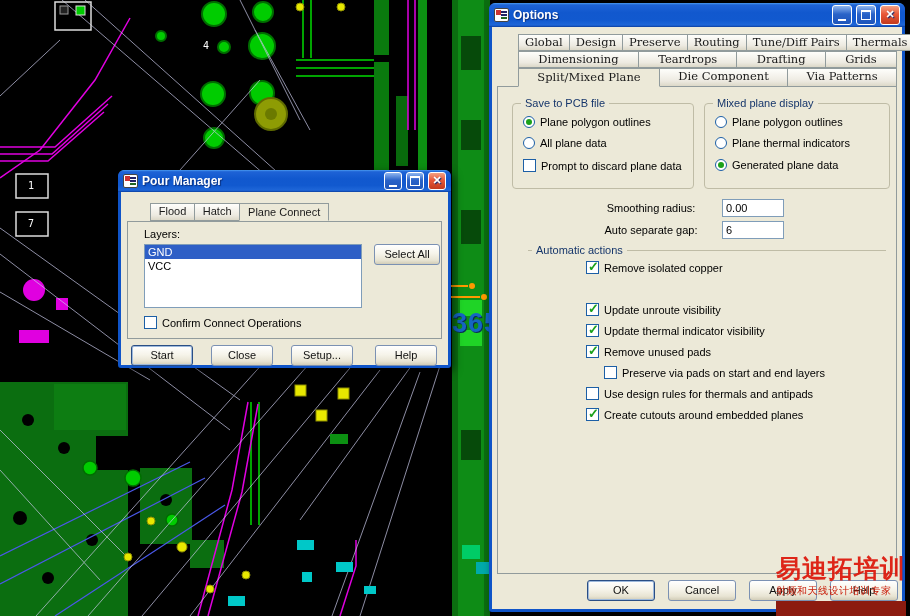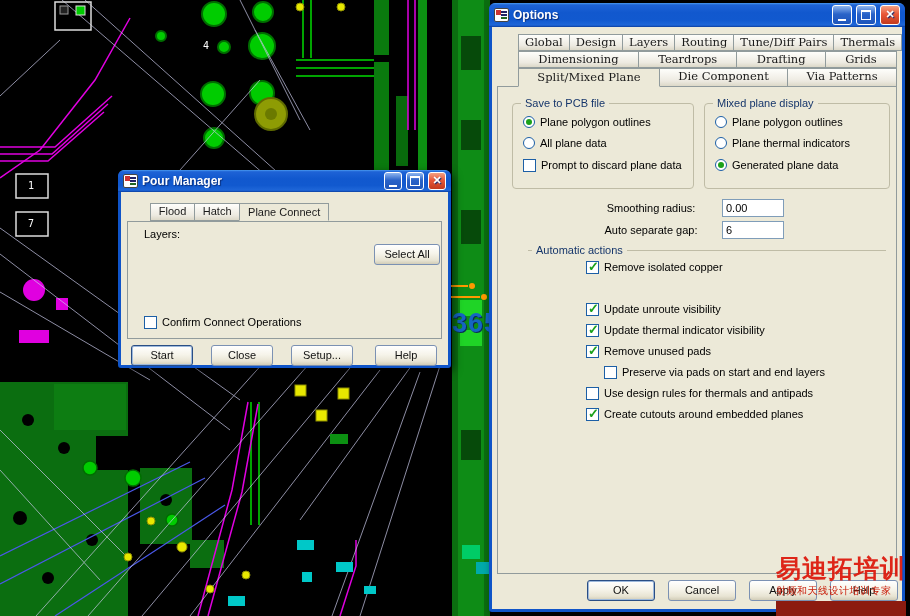--- a/index.html
+++ b/index.html
@@ -65,21 +65,21 @@
   .tab:first-child { margin-left:0; }
   .tab.active { background:#ECE9D8; border-bottom-color:#ECE9D8; position:relative; z-index:3; line-height:17px; }
   .tab-row.sans .tab { font-family:"Liberation Sans", sans-serif; font-size:11px; }
 
   
   .groupbox { position:absolute; border:1px solid #BFBCA6; border-radius:4px; }
   .group-title { position:absolute; top:-7px; left:8px; background:#ECE9D8; padding:0 4px;
                  font-size:11px; color:#16366B; white-space:nowrap; }
 
   
-  .opt-row { position:absolute; display:flex; align-items:flex-start; gap:5px; font-size:11px; color:#000; white-space:nowrap; }
+  .opt-row { position:absolute; display:flex; align-items:flex-end; gap:5px; font-size:11px; color:#000; white-space:nowrap; }
   .rad { width:12px; height:12px; border-radius:50%; border:1px solid #1C5FA6; background:#fff; position:relative; flex:0 0 auto; }
   .rad.checked::after { content:""; position:absolute; left:2px; top:2px; width:6px; height:6px; border-radius:50%; background:#1BA11B; }
   .chk { width:13px; height:13px; border:1px solid #1C5FA6; background:#fff; position:relative; flex:0 0 auto; }
   .chk.checked::after { content:"✓"; position:absolute; left:1px; top:-3px; color:#1BA11B; font-size:13px; font-weight:bold; }
 
   .field-label { position:absolute; font-size:11px; color:#000; text-align:center; white-space:nowrap; }
   .txt { position:absolute; height:18px; background:#fff; border:1px solid #7F9DB9; font-size:11px;
          padding:1px 3px; font-family:"Liberation Sans", sans-serif; }
 
   .groupline { position:absolute; border-top:1px solid #BFBCA6; }
@@ -262,20 +262,24 @@
     </div>
 
     <div class="tab-row sans" style="left:8px; top:30px; height:18px; width:200px;">
       <span class="tab">Flood</span>
       <span class="tab">Hatch</span>
       <span class="tab active">Plane Connect</span>
     </div>
 
     <div class="panel" style="left:6px; top:48px; width:315px; height:118px;">
       <div class="opt-row" style="left:16px; top:6px;">Layers:</div>
+      <div class="listbox" style="left:16px; top:22px; width:218px; height:64px;">
+        <div class="lb-item selected">GND</div>
+        <div class="lb-item">VCC</div>
+      </div>
       <span class="xp-btn" style="left:246px; top:22px; width:66px;">Select All</span>
       <div class="opt-row" style="left:16px; top:94px;">
         <span class="chk"></span>
         <span>Confirm Connect Operations</span>
       </div>
     </div>
 
     <span class="xp-btn default" style="left:10px; top:172px; width:62px;">Start</span>
     <span class="xp-btn" style="left:90px; top:172px; width:62px;">Close</span>
     <span class="xp-btn" style="left:170px; top:172px; width:62px;">Setup...</span>
@@ -287,21 +291,21 @@
       <span class="pads-icon"></span>
       <span class="title-text">Options</span>
       <span class="tb-btn tb-min"></span>
       <span class="tb-btn tb-max"></span>
       <span class="tb-btn tb-close"></span>
     </div>
 
     <div class="tab-row" style="left:5px; top:28px; width:400px; height:17px;">
       <span class="tab">Global</span>
       <span class="tab">Design</span>
-      <span class="tab">Layers</span>
+      <span class="tab">Preserve</span>
       <span class="tab">Routing</span>
       <span class="tab">Tune/Diff Pairs</span>
       <span class="tab">Thermals</span>
     </div>
     <div class="tab-row" style="left:5px; top:45px; width:400px; height:17px;">
       <span class="tab">Dimensioning</span>
       <span class="tab">Teardrops</span>
       <span class="tab">Drafting</span>
       <span class="tab">Grids</span>
     </div>

